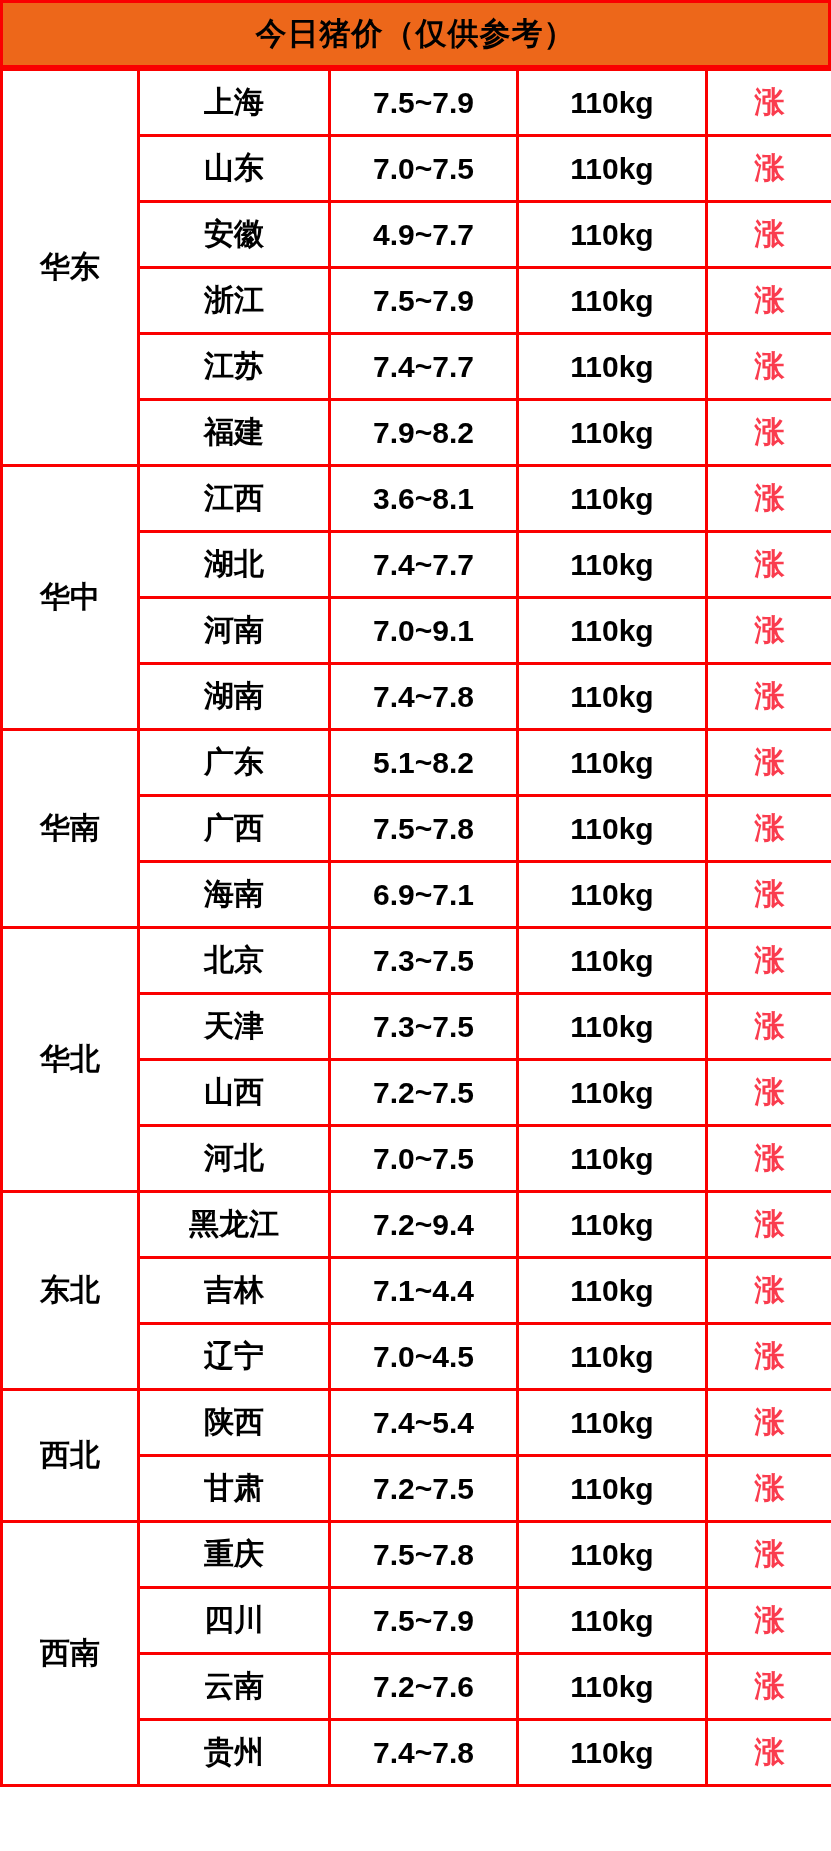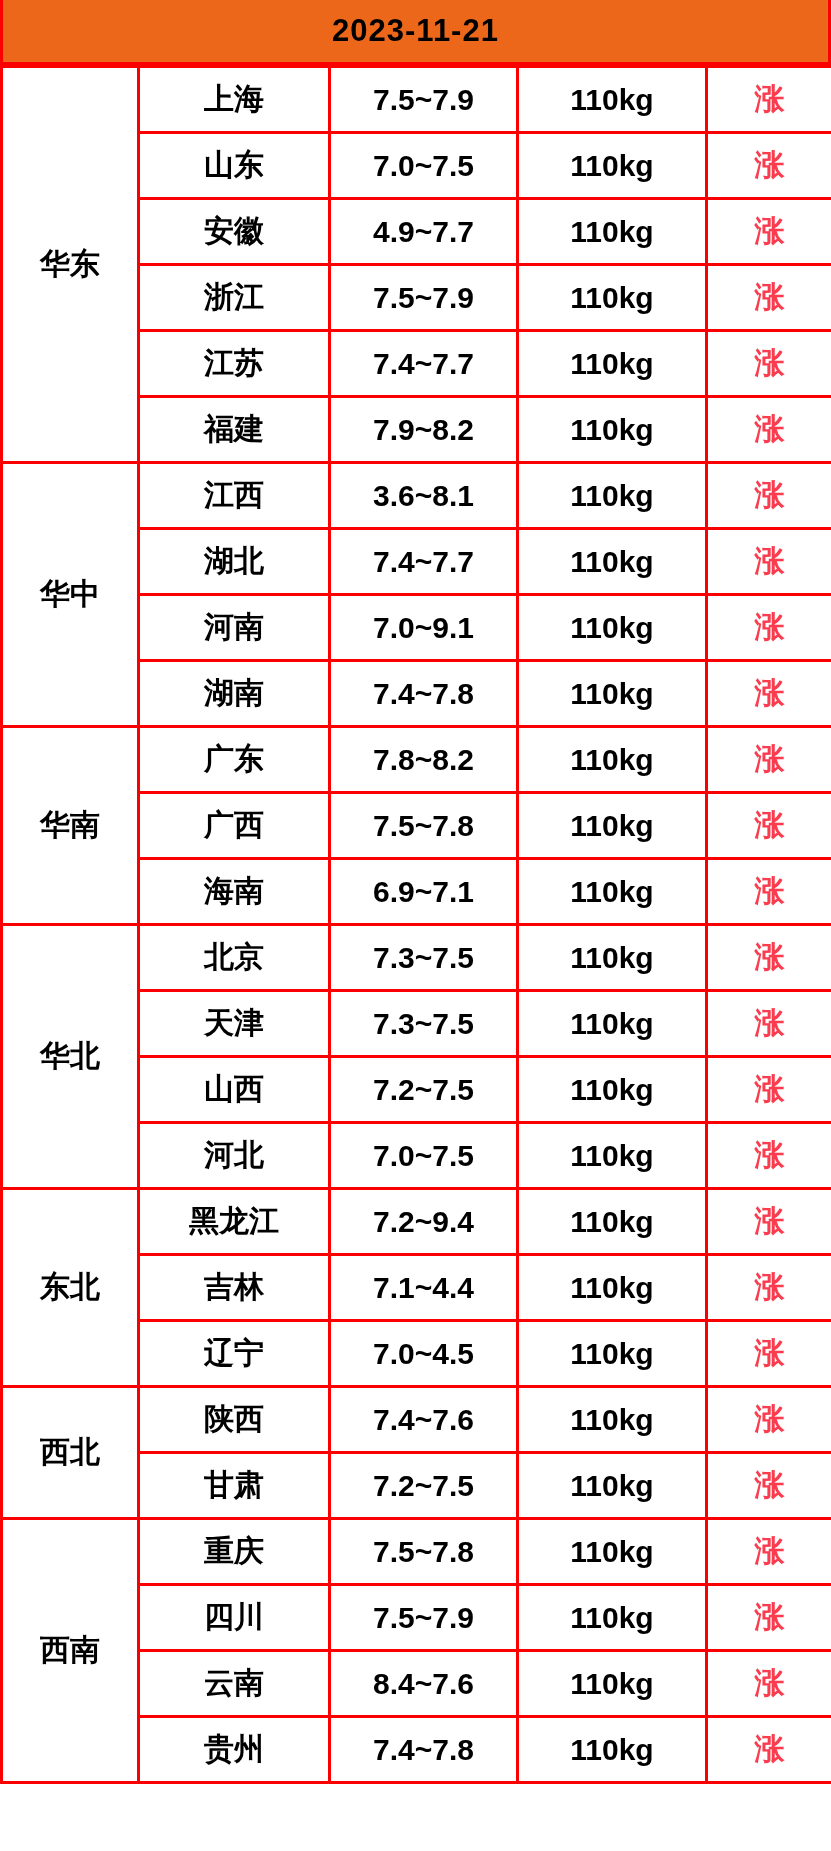--- a/index.html
+++ b/index.html
@@ -27,24 +27,24 @@
     overflow:hidden;white-space:nowrap;
   }
   td.region{font-size:31px;}
   td.trend{color:var(--rise);font-size:31px;}
 </style>
 </head>
 <body>
 
 <div class="page" style="--orange: #ed671a; --red: #fa0000; --rise: #fa3c4e;">
 
-
-  <div class="bar date-bar">
-    <span>2023-11-21</span>
+  <div class="bar title-bar">
+    <span>今日猪价（仅供参考）</span>
   </div>
+
 
   <table class="price-table">
     <colgroup>
       <col style="width:137px">
       <col style="width:191px">
       <col style="width:188px">
       <col style="width:189px">
       <col style="width:126px">
     </colgroup>
     <tbody id="price-tbody">
@@ -106,21 +106,21 @@
         </tr>
         <tr>
           <td class="province">湖南</td>
           <td class="price">7.4~7.8</td>
           <td class="weight">110kg</td>
           <td class="trend">涨</td>
         </tr>
         <tr>
           <td class="region" rowspan="3">华南</td>
           <td class="province">广东</td>
-          <td class="price">7.8~8.2</td>
+          <td class="price">5.1~8.2</td>
           <td class="weight">110kg</td>
           <td class="trend">涨</td>
         </tr>
         <tr>
           <td class="province">广西</td>
           <td class="price">7.5~7.8</td>
           <td class="weight">110kg</td>
           <td class="trend">涨</td>
         </tr>
         <tr>
@@ -169,21 +169,21 @@
         </tr>
         <tr>
           <td class="province">辽宁</td>
           <td class="price">7.0~4.5</td>
           <td class="weight">110kg</td>
           <td class="trend">涨</td>
         </tr>
         <tr>
           <td class="region" rowspan="2">西北</td>
           <td class="province">陕西</td>
-          <td class="price">7.4~7.6</td>
+          <td class="price">7.4~5.4</td>
           <td class="weight">110kg</td>
           <td class="trend">涨</td>
         </tr>
         <tr>
           <td class="province">甘肃</td>
           <td class="price">7.2~7.5</td>
           <td class="weight">110kg</td>
           <td class="trend">涨</td>
         </tr>
         <tr>
@@ -194,21 +194,21 @@
           <td class="trend">涨</td>
         </tr>
         <tr>
           <td class="province">四川</td>
           <td class="price">7.5~7.9</td>
           <td class="weight">110kg</td>
           <td class="trend">涨</td>
         </tr>
         <tr>
           <td class="province">云南</td>
-          <td class="price">8.4~7.6</td>
+          <td class="price">7.2~7.6</td>
           <td class="weight">110kg</td>
           <td class="trend">涨</td>
         </tr>
         <tr>
           <td class="province">贵州</td>
           <td class="price">7.4~7.8</td>
           <td class="weight">110kg</td>
           <td class="trend">涨</td>
         </tr>
       </tbody>

